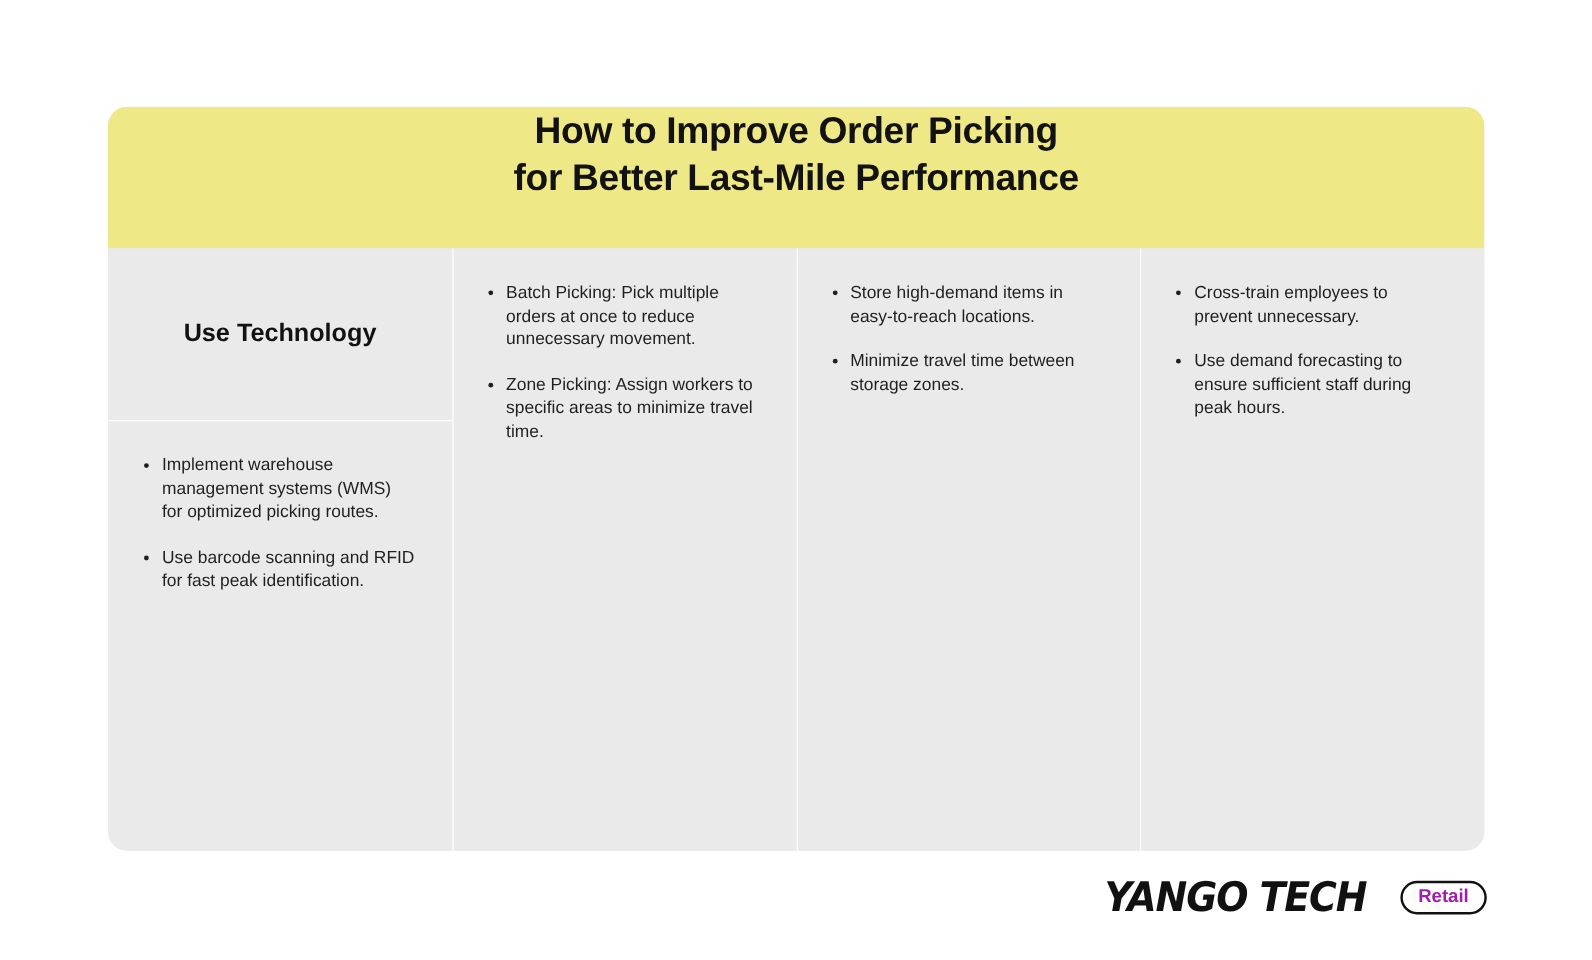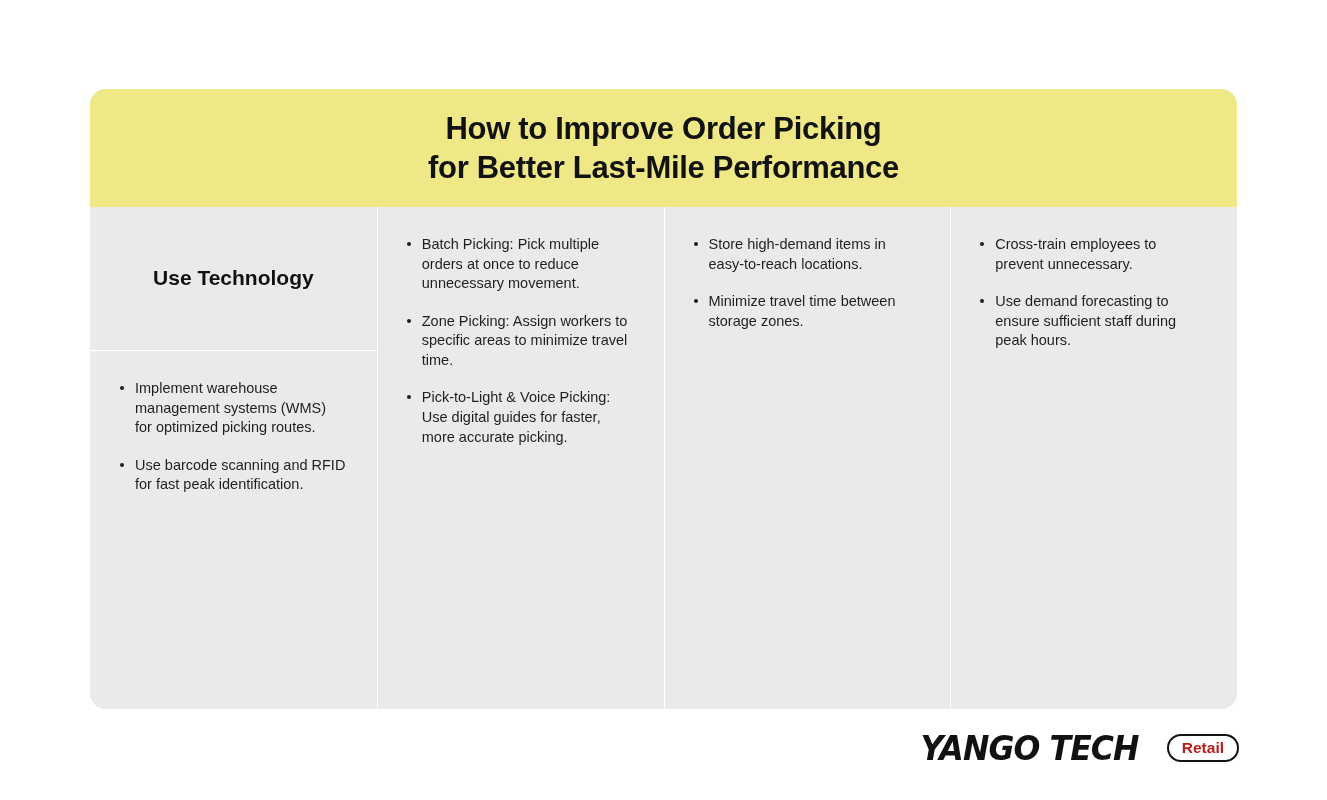--- a/index.html
+++ b/index.html
@@ -22,21 +22,21 @@
     width: 1147px;
     height: 620px;
     border-radius: 16px;
     overflow: hidden;
     background: #eaeaea;
   }
   .title-band {
     background: #efe887;
     height: 118px;
     display: flex;
-    align-items: center;
+    align-items: flex-start;
     justify-content: center;
     text-align: center;
     padding: 0 40px;
     box-sizing: border-box;
   }
   .title-band h1 {
     margin: 0;
     font-size: 31px;
     line-height: 1.26;
     font-weight: bold;
@@ -129,21 +129,21 @@
     color: #111111;
     transform: scaleX(0.93);
     transform-origin: right center;
   }
   .pill {
     border: 2.5px solid #111111;
     border-radius: 999px;
     padding: 4px 13px 5px;
     font-size: 15.5px;
     font-weight: bold;
-    color: #b91c1c;
+    color: #a21caf;
     line-height: 1;
   }
 </style>
 </head>
 <body>
 
 <div class="infographic">
 
   <div class="title-band">
     <h1>How to Improve Order Picking
@@ -162,21 +162,20 @@
           <li>Use barcode scanning and RFID for fast peak identification.</li>
         </ul>
       </div>
     </div>
 
     <div class="col">
       <div class="col-body">
         <ul class="bullets">
           <li>Batch Picking: Pick multiple orders at once to reduce unnecessary movement.</li>
           <li>Zone Picking: Assign workers to specific areas to minimize travel time.</li>
-          <li>Pick-to-Light &amp; Voice Picking: Use digital guides for faster, more accurate picking.</li>
         </ul>
       </div>
     </div>
 
     <div class="col">
       <div class="col-body">
         <ul class="bullets">
           <li>Store high-demand items in easy-to-reach locations.</li>
           <li>Minimize travel time between storage zones.</li>
         </ul>

